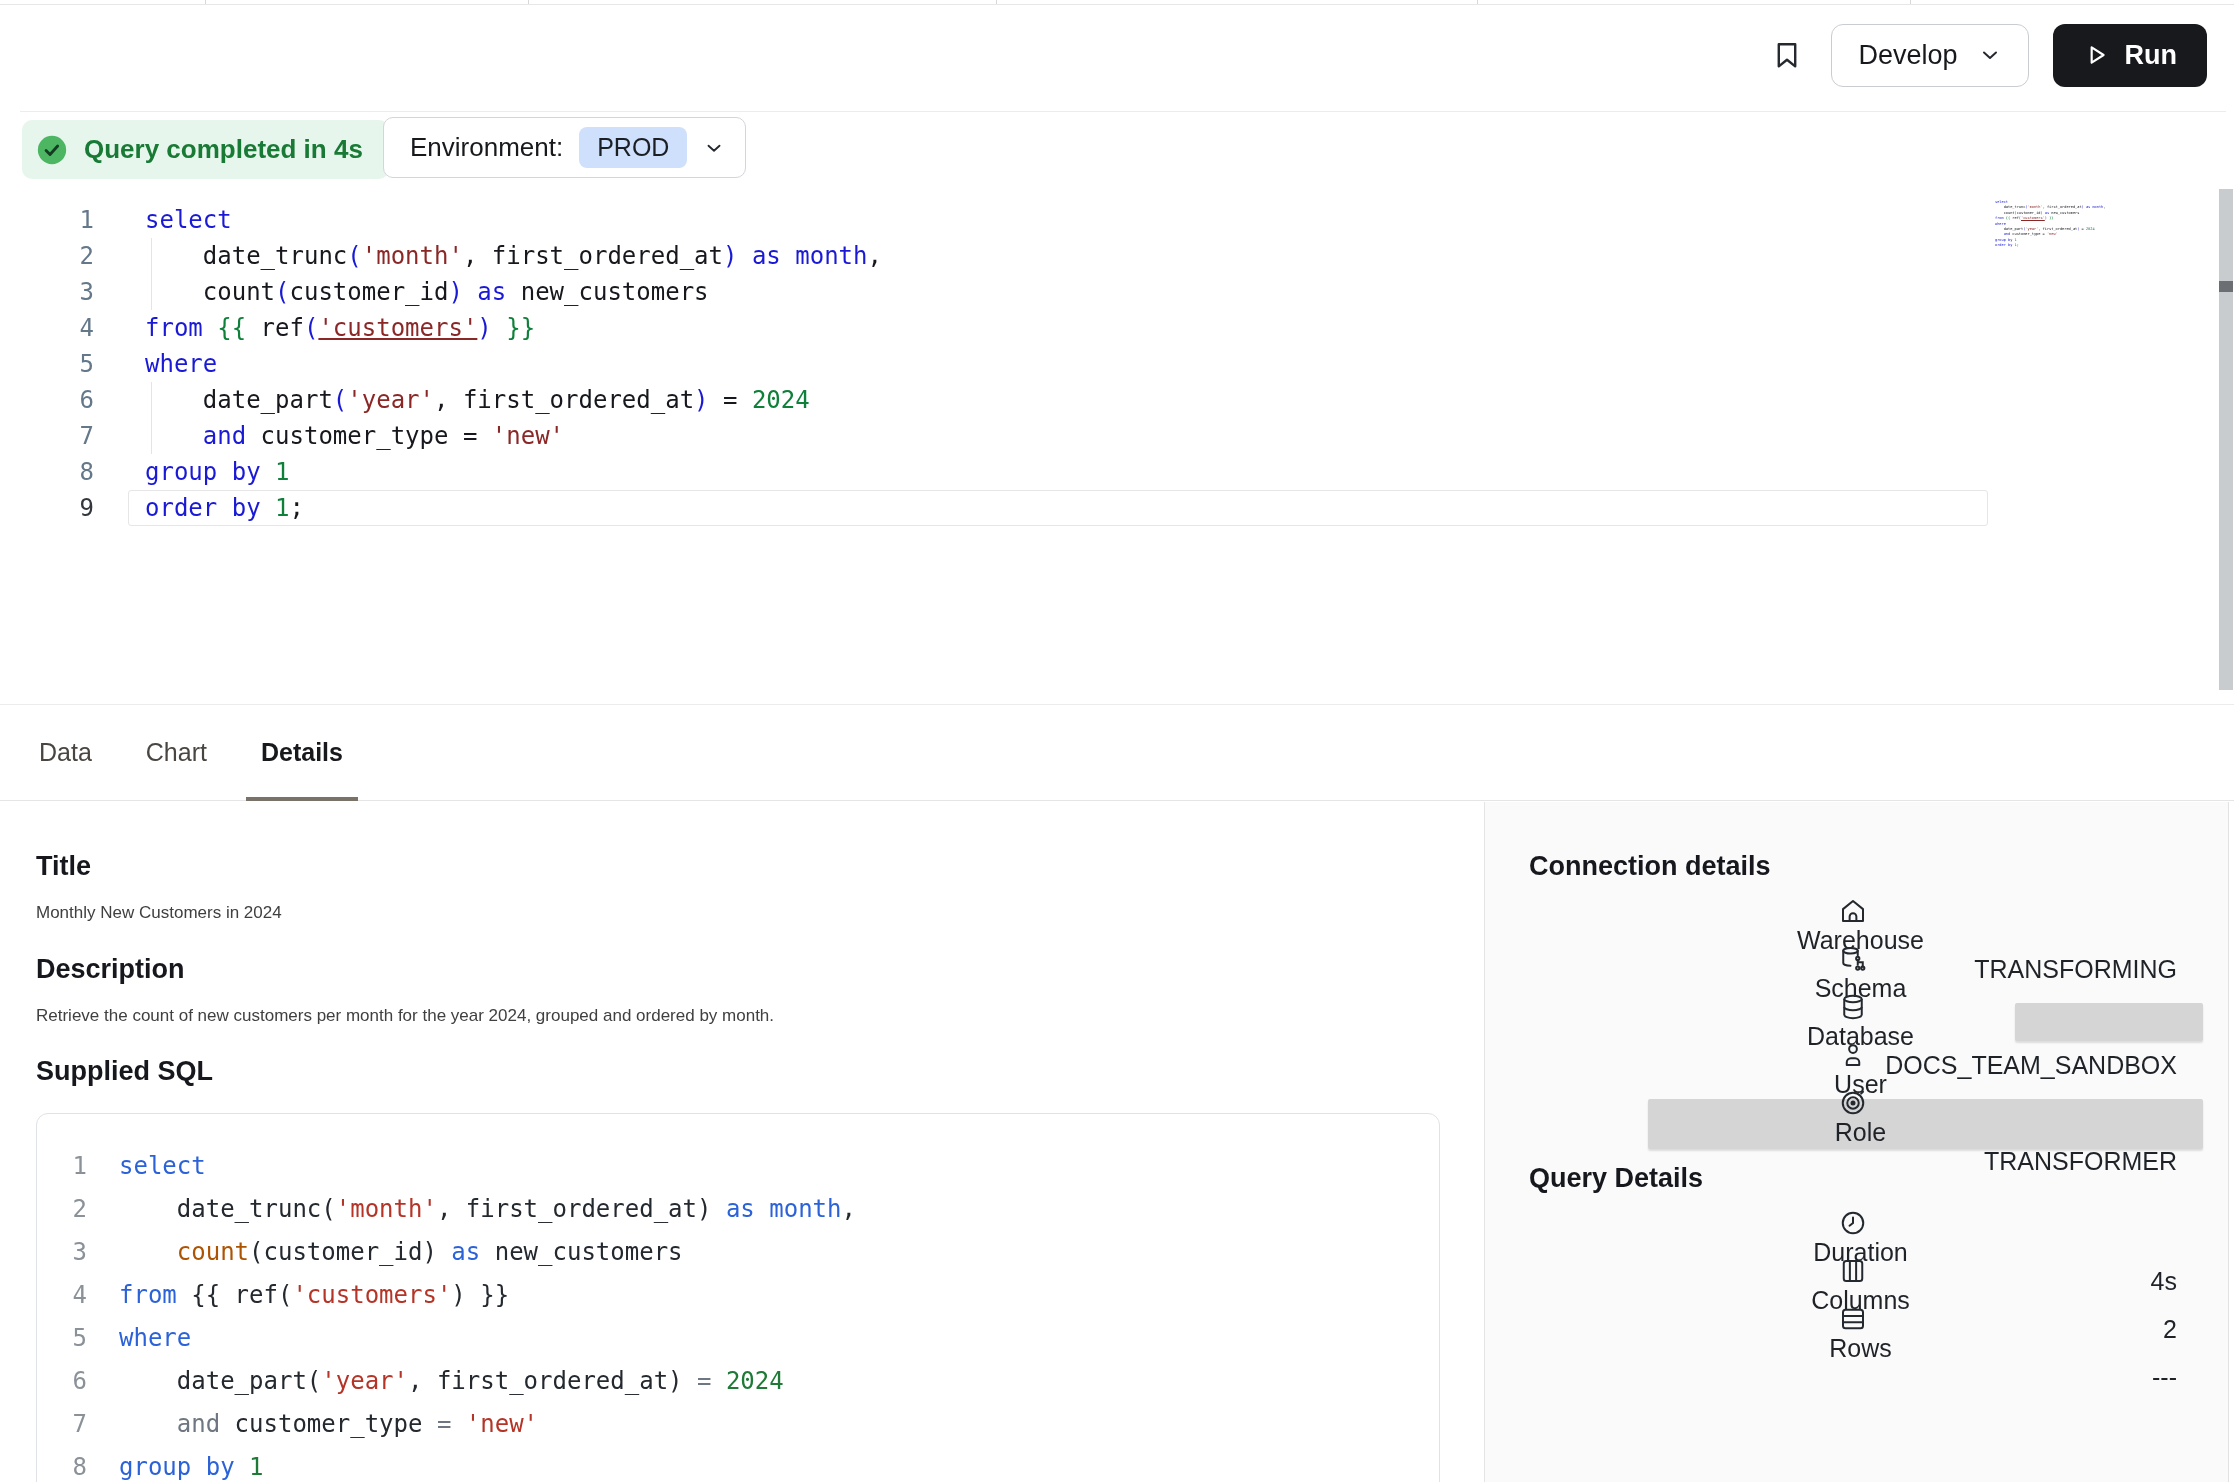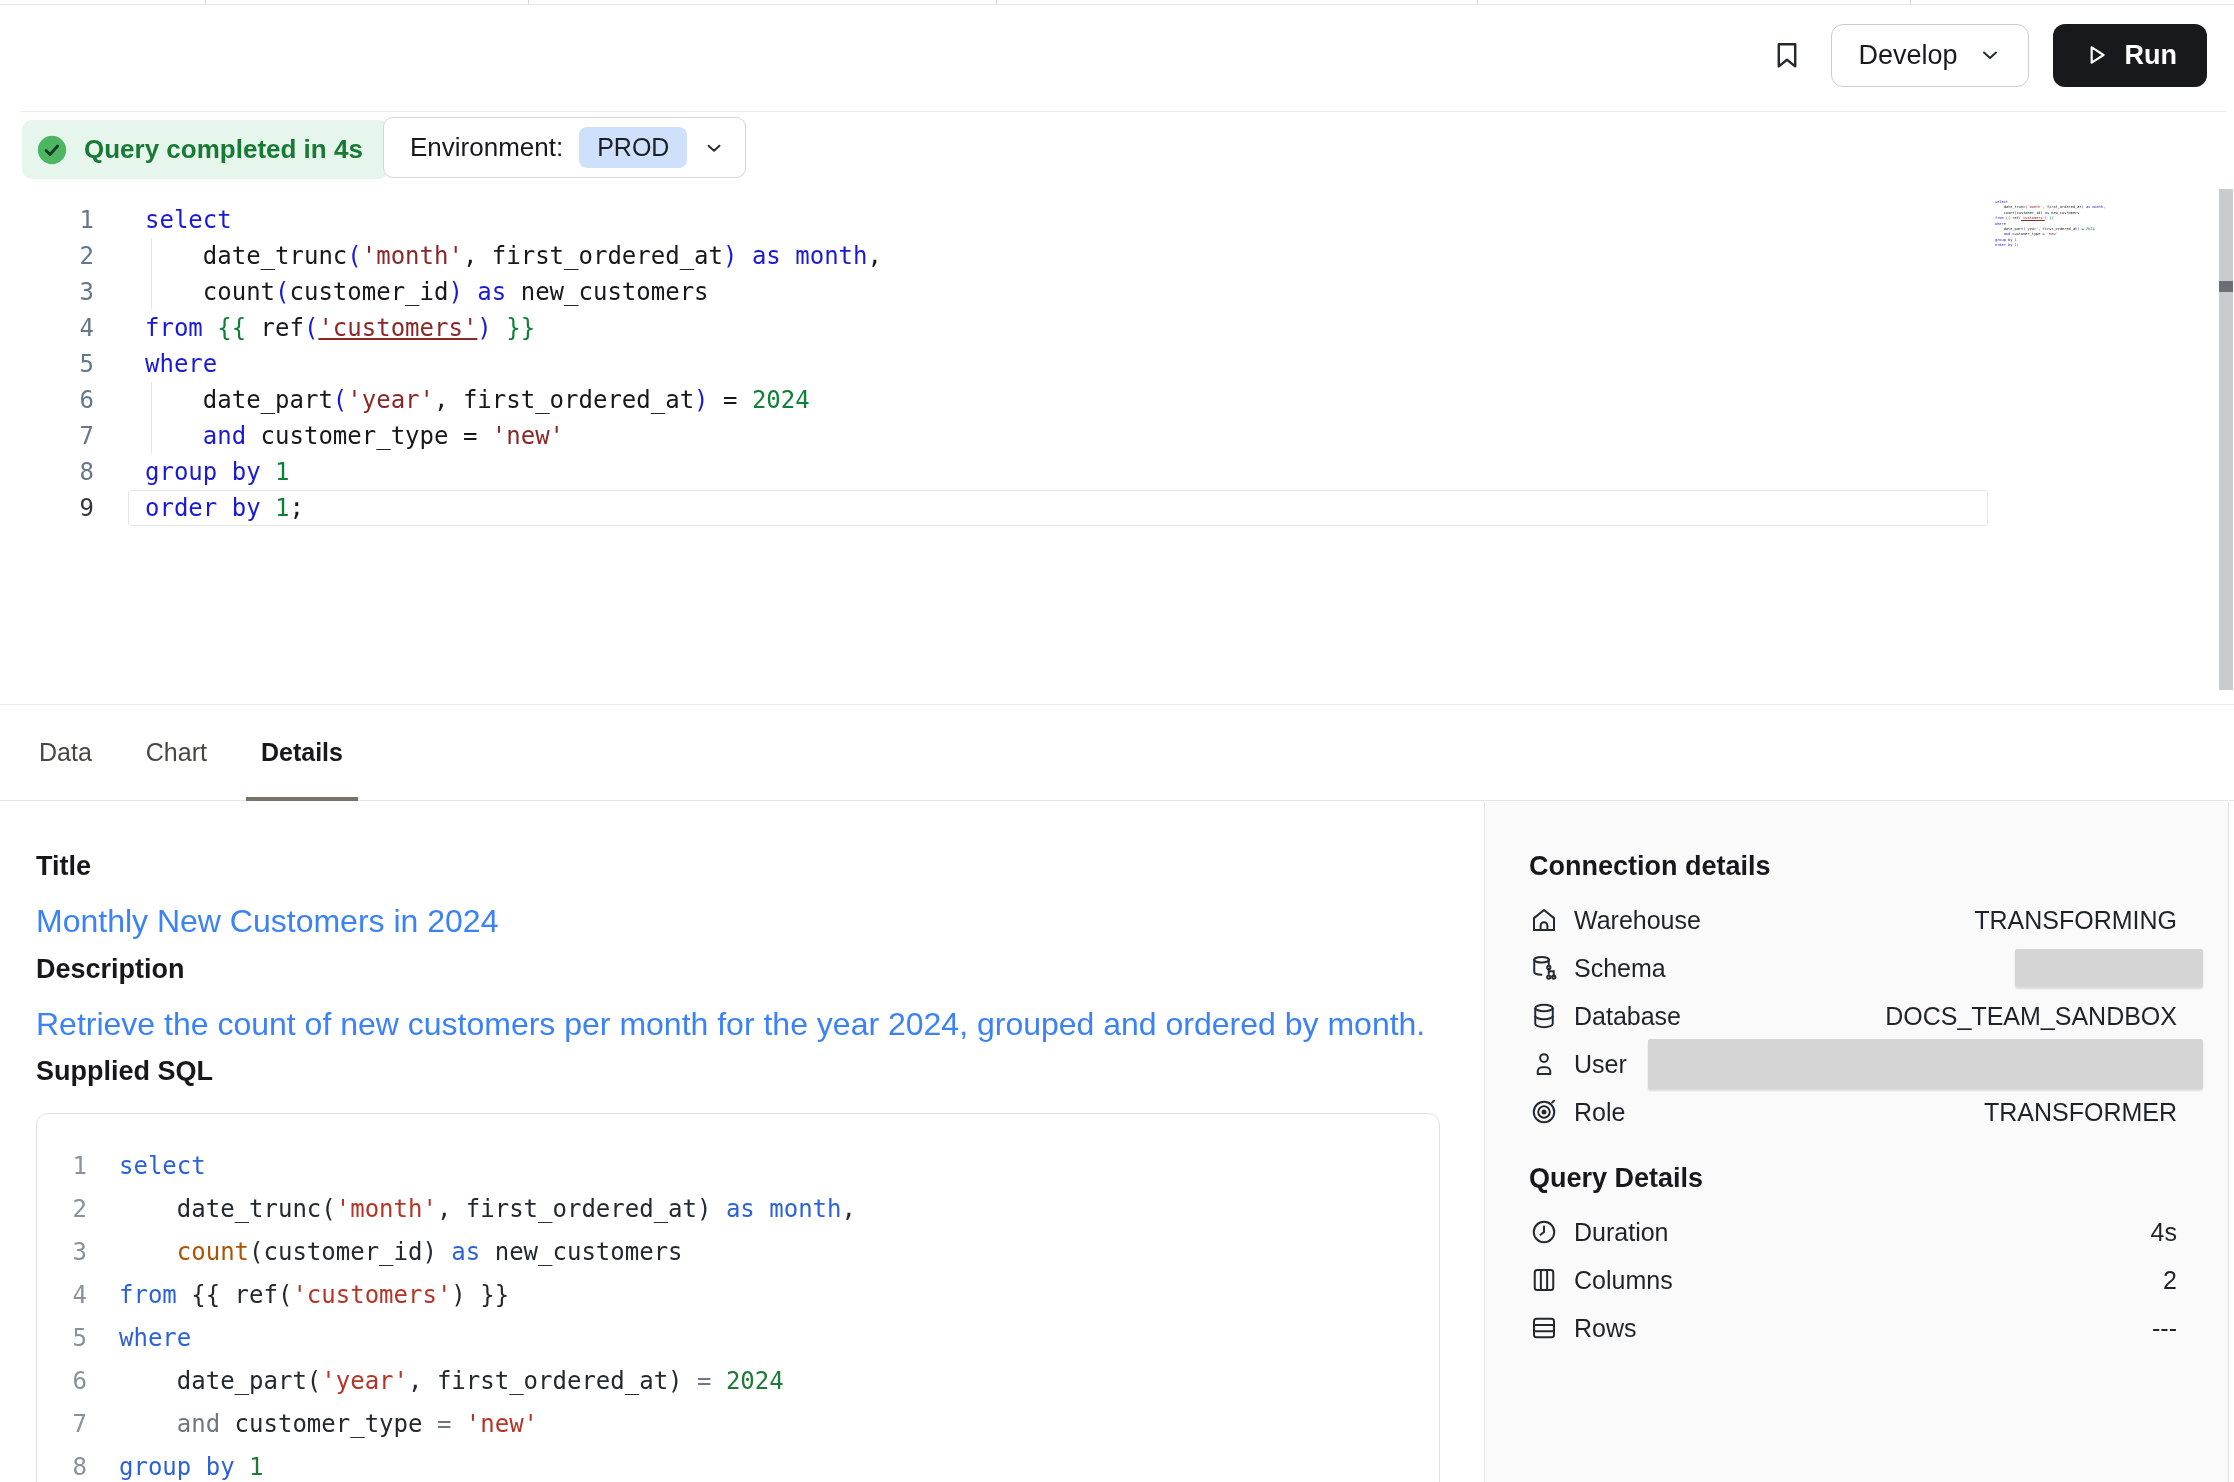--- a/index.html
+++ b/index.html
@@ -64,21 +64,21 @@
   .tabbar{position:absolute;top:704px;left:0;width:100%;height:97px;box-sizing:border-box;
     border-top:1px solid #ececec;border-bottom:1px solid #e5e5e5;background:#fff;
     display:flex;align-items:stretch;padding-left:37px;gap:50px;}
   .tab{display:flex;align-items:center;font-size:25px;color:#4a4541;position:relative;cursor:pointer;padding:0 2px;}
   .tab.active{color:#17191c;font-weight:700;}
   .tab.active::after{content:"";position:absolute;left:-13px;right:-13px;bottom:-1px;height:4px;background:#7a7268;}
 
   
   .details-left{position:absolute;top:802px;left:0;width:1484px;height:680px;background:#fff;}
   .sec-heading{position:absolute;left:36px;font-size:27px;font-weight:700;color:#16181d;}
-  .sec-text{position:absolute;left:36px;font-size:32px;color:#3b82f6;}
+  .sec-text{position:absolute;left:36px;font-size:17px;color:#404040;}
   .h-title{top:49px;}  .v-title{top:101px;}
   .h-desc{top:152px;}  .v-desc{top:204px;}
   .h-sql{top:254px;}
 
   .sql-card{position:absolute;left:36px;top:311px;width:1404px;height:420px;box-sizing:border-box;
     background:#fff;border:1.5px solid #dfe2e6;border-radius:12px;padding-top:31px;overflow:hidden;}
   .sql-card .code-row{height:43px;}
   .sql-card .gutter{width:50px;font-size:24px;line-height:43px;color:#8a9199;}
   .sql-card .code-line{margin-left:32px;font-size:24px;line-height:43px;color:#24292f;}
 
@@ -90,21 +90,21 @@
   .sql-card-theme .tk-f{color:#ad5403;}
 
   .details-right{position:absolute;top:802px;left:1484px;width:745px;height:680px;box-sizing:border-box;
     background:#fafafa;border-left:1px solid #e5e5e5;border-right:1px solid #e2e2e2;}
   .panel-heading{position:absolute;left:44px;font-size:27px;font-weight:700;color:#16181d;}
   .ph-conn{top:49px;}
   .ph-query{top:361px;}
   .panel-rows{position:absolute;left:0;right:0;}
   .rows-conn{top:94px;}
   .rows-query{top:406px;}
-  .panel-row{height:48px;display:flex;align-items:center;padding:0 51px 0 44px;}
+  .panel-row{height:48px;display:flex;align-items:center;padding:0 51px 0 44px;flex-direction:column;}
   .panel-row .row-icon{flex:none;width:30px;height:30px;display:flex;align-items:center;justify-content:center;}
   .panel-row .row-label{margin-left:15px;font-size:25px;color:#1f2328;}
   .panel-row .row-value{margin-left:auto;font-size:25px;color:#1f2328;display:flex;align-items:center;gap:12px;}
   .redact{background:#d5d5d5;border-radius:2px;box-shadow:0 2px 2px rgba(0,0,0,0.12);}
   .redact-schema{width:188px;height:38px;margin-right:-26px;}
   .redact-user{width:555px;height:50px;margin-right:-26px;}
   .check-circle{width:34px;height:34px;flex:none;}
 
   svg{display:block;}
 </style>

